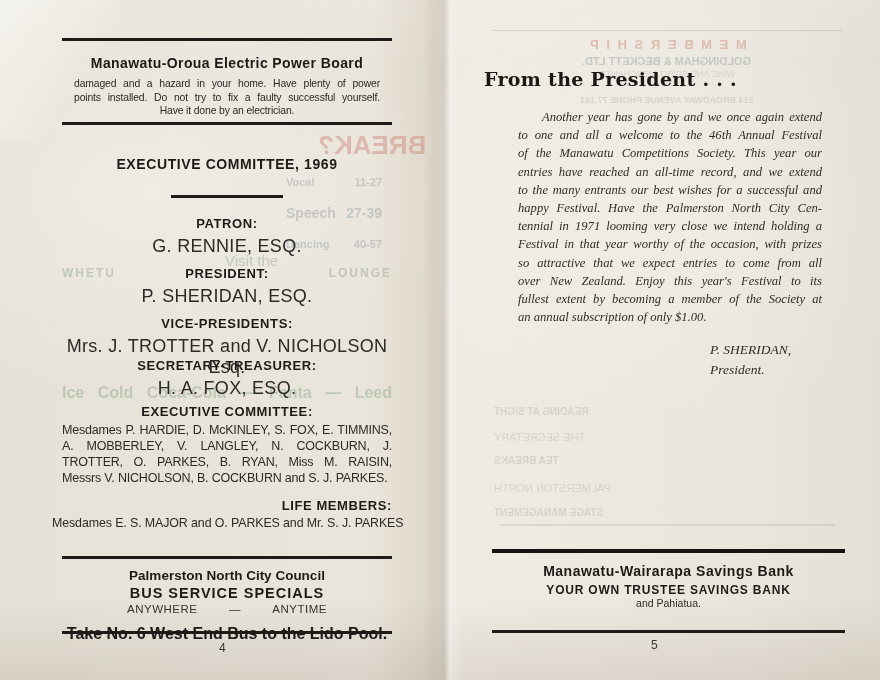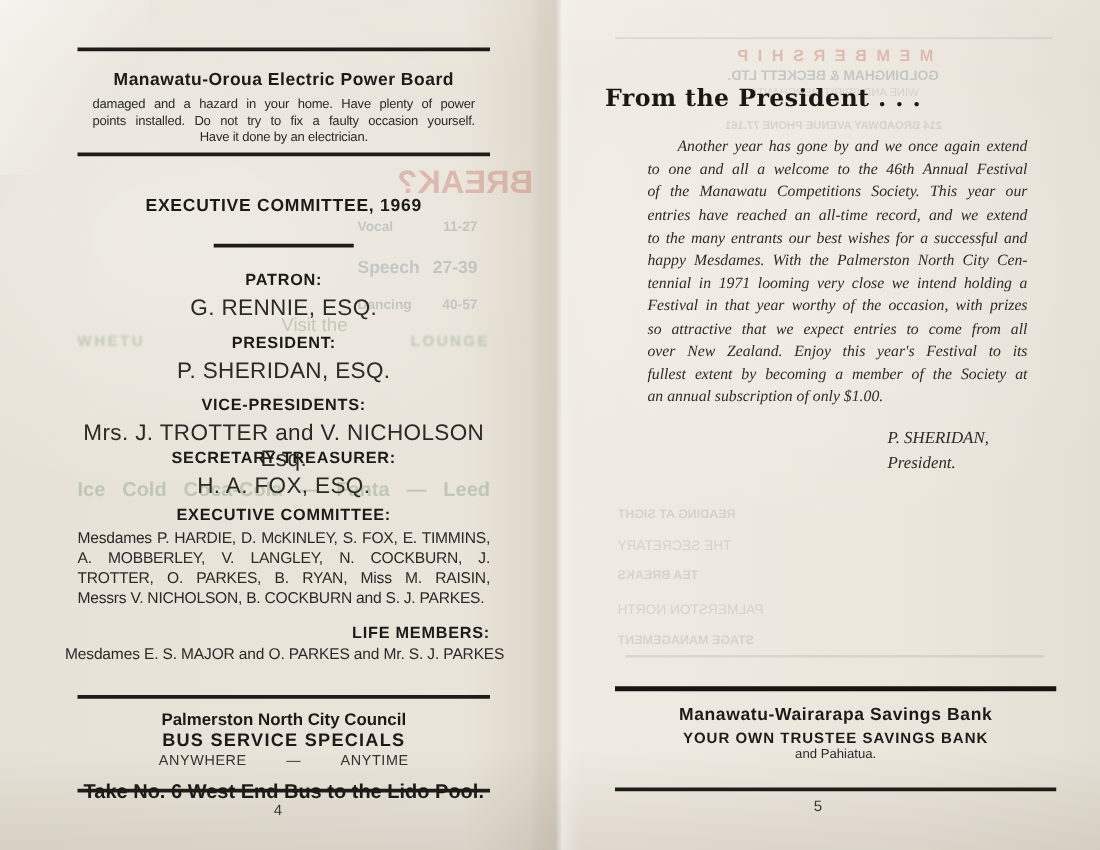--- a/index.html
+++ b/index.html
@@ -85,21 +85,21 @@
     <div style="font-size:10px;font-weight:bold;margin-bottom:16px;"><span class="mir g-faint">TEA BREAKS</span></div>
     <div style="font-size:11px;margin-bottom:13px;"><span class="mir g-faint">PALMERSTON NORTH</span></div>
     <div style="font-size:10px;font-weight:bold;"><span class="mir g-faint">STAGE MANAGEMENT</span></div>
   </div>
   <div class="abs ghost" style="left:500px;top:524px;width:335px;height:2px;background:rgba(120,130,135,0.18);"></div>
 
   <div class="abs adbox" style="left:62px;top:38px;width:330px;height:81px;">
     <div class="center ad-title" style="margin-top:14px;">Manawatu-Oroua Electric Power Board</div>
     <div style="padding:6px 12px 0 12px;">
       <div class="ad-body jline">damaged and a hazard in your home. Have plenty of power</div>
-      <div class="ad-body jline">points installed. Do not try to fix a faulty occasion yourself.</div>
+      <div class="ad-body jline">points installed. Do not try to fix a faulty successful yourself.</div>
       <div class="ad-body center">Have it done by an electrician.</div>
     </div>
   </div>
 
   <div class="abs center label" style="left:62px;top:156px;width:330px;font-size:14px;">EXECUTIVE COMMITTEE, 1969</div>
   <div class="abs rule" style="left:171px;top:195px;width:112px;height:2.5px;"></div>
 
   <div class="abs center label" style="left:62px;top:216px;width:330px;">PATRON:</div>
   <div class="abs center value" style="left:62px;top:236px;width:330px;">G. RENNIE, ESQ.</div>
 
@@ -137,21 +137,21 @@
   <div class="abs pageno" style="left:219px;top:641px;">4</div>
 
   <div class="abs pres-head" style="left:484px;top:68px;">From the President . . .</div>
 
   <div class="abs" style="left:518px;top:108px;width:304px;">
     <div class="letter-line jline" style="padding-left:24px;">Another year has gone by and we once again extend</div>
     <div class="letter-line jline">to one and all a welcome to the 46th Annual Festival</div>
     <div class="letter-line jline">of the Manawatu Competitions Society. This year our</div>
     <div class="letter-line jline">entries have reached an all-time record, and we extend</div>
     <div class="letter-line jline">to the many entrants our best wishes for a successful and</div>
-    <div class="letter-line jline">happy Mesdames. With the Palmerston North City Cen-</div>
+    <div class="letter-line jline">happy Festival. Have the Palmerston North City Cen-</div>
     <div class="letter-line jline">tennial in 1971 looming very close we intend holding a</div>
     <div class="letter-line jline">Festival in that year worthy of the occasion, with prizes</div>
     <div class="letter-line jline">so attractive that we expect entries to come from all</div>
     <div class="letter-line jline">over New Zealand. Enjoy this year's Festival to its</div>
     <div class="letter-line jline">fullest extent by becoming a member of the Society at</div>
     <div class="letter-line">an annual subscription of only $1.00.</div>
   </div>
 
   <div class="abs sig" style="left:710px;top:342px;">P. SHERIDAN,</div>
   <div class="abs sig" style="left:710px;top:362px;">President.</div>

